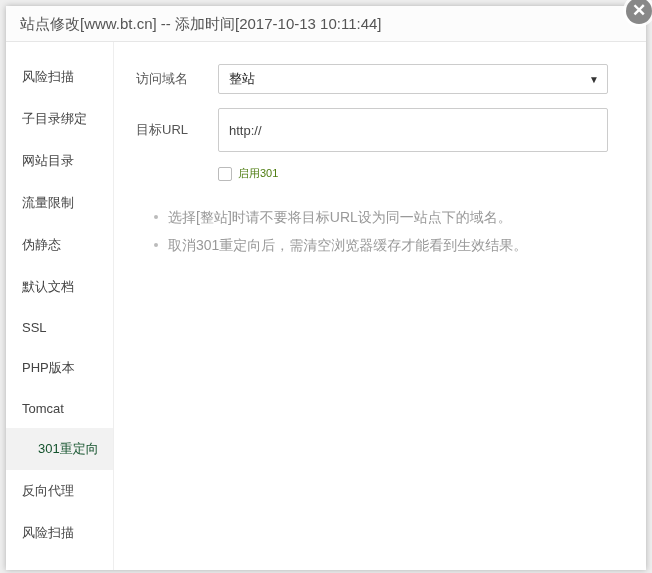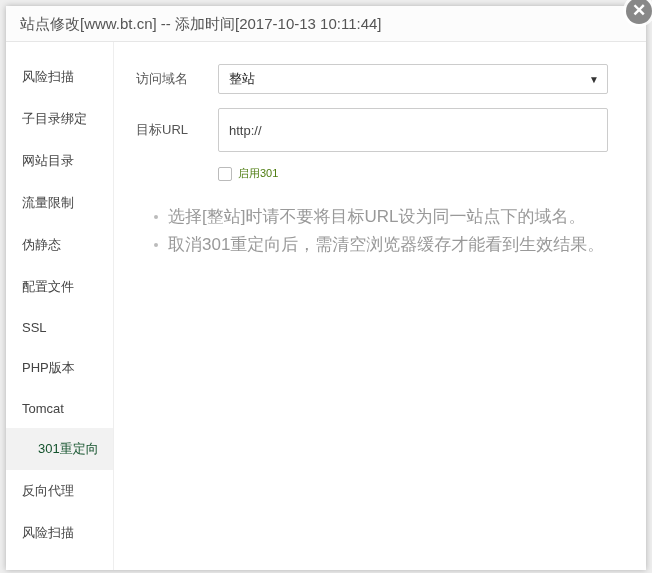--- a/index.html
+++ b/index.html
@@ -134,21 +134,21 @@
     cursor: pointer;
   }
   .cb-label { color: #4d7c0f; font-size: 11px; cursor: pointer; }
   .tips {
     margin-left: 18px;
   }
   .tips .tip {
     display: flex;
     align-items: flex-start;
     color: #999;
-    font-size: 17px;
+    font-size: 14px;
     line-height: 20px;
     margin-bottom: 6px;
     margin-top: 8px;
   }
   .tips .dot {
     width: 4px;
     height: 4px;
     border-radius: 50%;
     background: #bbb;
     margin: 8px 10px 0 0;
@@ -165,21 +165,21 @@
 <div class="modal">
   <div class="titlebar">站点修改[www.bt.cn] -- 添加时间[2017-10-13 10:11:44]</div>
 
   <div class="body">
     <div class="sidebar">
       <div class="side-item">风险扫描</div>
       <div class="side-item">子目录绑定</div>
       <div class="side-item">网站目录</div>
       <div class="side-item">流量限制</div>
       <div class="side-item">伪静态</div>
-      <div class="side-item">配置文件</div>
+      <div class="side-item">默认文档</div>
       <div class="side-item">SSL</div>
       <div class="side-item">PHP版本</div>
       <div class="side-item">Tomcat</div>
       <div class="side-item active">301重定向</div>
       <div class="side-item">反向代理</div>
       <div class="side-item">风险扫描</div>
     </div>
 
     <div class="main">
 

